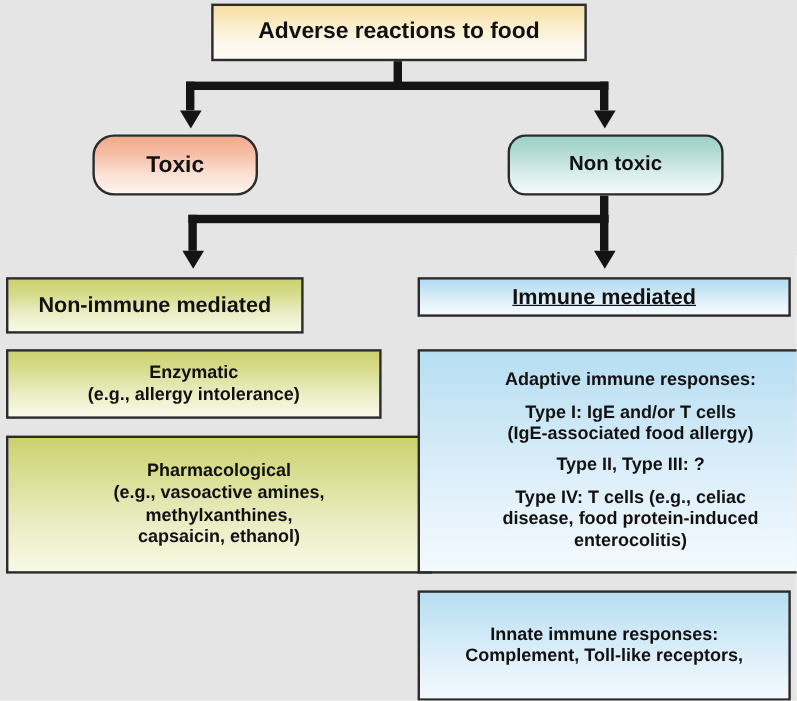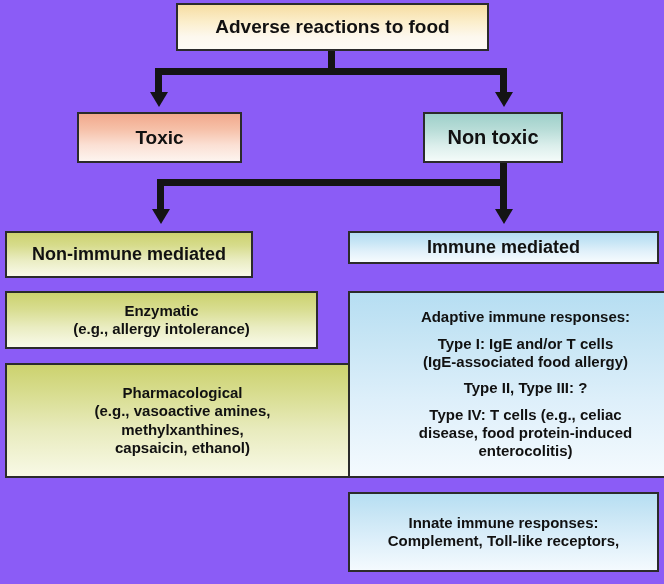--- a/index.html
+++ b/index.html
@@ -4,21 +4,21 @@
 <style>
   html, body {
     margin: 0;
     padding: 0;
     background: #ffffff;
   }
   #canvas {
     position: relative;
     width: 664px;
     height: 584px;
-    background: #8b5cf6;
+    background: #e5e5e5;
     font-family: "Liberation Sans", sans-serif;
     overflow: hidden;
   }
 
   
   .node {
     position: absolute;
     box-sizing: border-box;
     border: 2px solid #2b2b2b;
     display: flex;
@@ -33,56 +33,59 @@
   .node .lines { width: 100%; }
   .node .lines div { white-space: nowrap; }
 
   
   #n-root {
     left: 176px; top: 3px; width: 313px; height: 48px;
     font-size: 19px;
     background: linear-gradient(180deg, #f6dda2 0%, #fbeecb 38%, #fdf8ee 72%, #fdfbf5 100%);
   }
   #n-toxic {
-    left: 77px; top: 112px; width: 165px; height: 51px;
+    left: 77px; top: 112px; width: 138px; height: 51px;
     font-size: 19px;
     background: linear-gradient(180deg, #f2a98c 0%, #f6c0a8 32%, #fbe0d4 66%, #fdf4ef 100%);
+    border-radius: 18px;
   }
   #n-nontoxic {
-    left: 423px; top: 112px; width: 140px; height: 51px;
-    font-size: 20px;
+    left: 423px; top: 112px; width: 180px; height: 51px;
+    font-size: 17px;
     background: linear-gradient(180deg, #9ed0ca 0%, #b7dcd7 32%, #dcefec 68%, #f4fbf9 100%);
+    border-radius: 15px;
   }
   #n-nonimmune {
     left: 5px; top: 231px; width: 248px; height: 47px;
     font-size: 18px;
     background: linear-gradient(180deg, #ccd26e 0%, #d7dc8d 30%, #e9ecc0 62%, #f9fae9 100%);
   }
   #n-enzymatic {
     left: 5px; top: 291px; width: 313px; height: 58px;
     font-size: 15px;
     background: linear-gradient(180deg, #ccd26e 0%, #d8dd90 30%, #eaedc2 64%, #f9faea 100%);
   }
   #n-pharm {
     left: 5px; top: 363px; width: 355px; height: 115px;
     font-size: 15px;
     background: linear-gradient(180deg, #ccd26e 0%, #d8dd90 26%, #e8ebbd 58%, #f8f9e6 100%);
   }
   #n-immune {
     left: 348px; top: 231px; width: 311px; height: 33px;
     font-size: 18px;
     background: linear-gradient(180deg, #b3ddf2 0%, #c6e5f5 30%, #e0f0fa 62%, #f6fbfe 100%);
+    text-decoration: underline;
   }
   #n-adaptive {
     left: 348px; top: 291px; width: 355px; height: 187px;
     font-size: 15px;
     background: linear-gradient(180deg, #b6def2 0%, #c9e6f5 28%, #ddeffa 58%, #f4fafe 100%);
   }
   #n-innate {
-    left: 348px; top: 492px; width: 311px; height: 80px;
+    left: 348px; top: 492px; width: 311px; height: 92px;
     font-size: 15px;
     background: linear-gradient(180deg, #b6def2 0%, #c9e6f5 28%, #ddeffa 60%, #f4fafe 100%);
   }
 
   .gap { height: 8px; }
 
   
   .seg {
     position: absolute;
     background: #141414;

